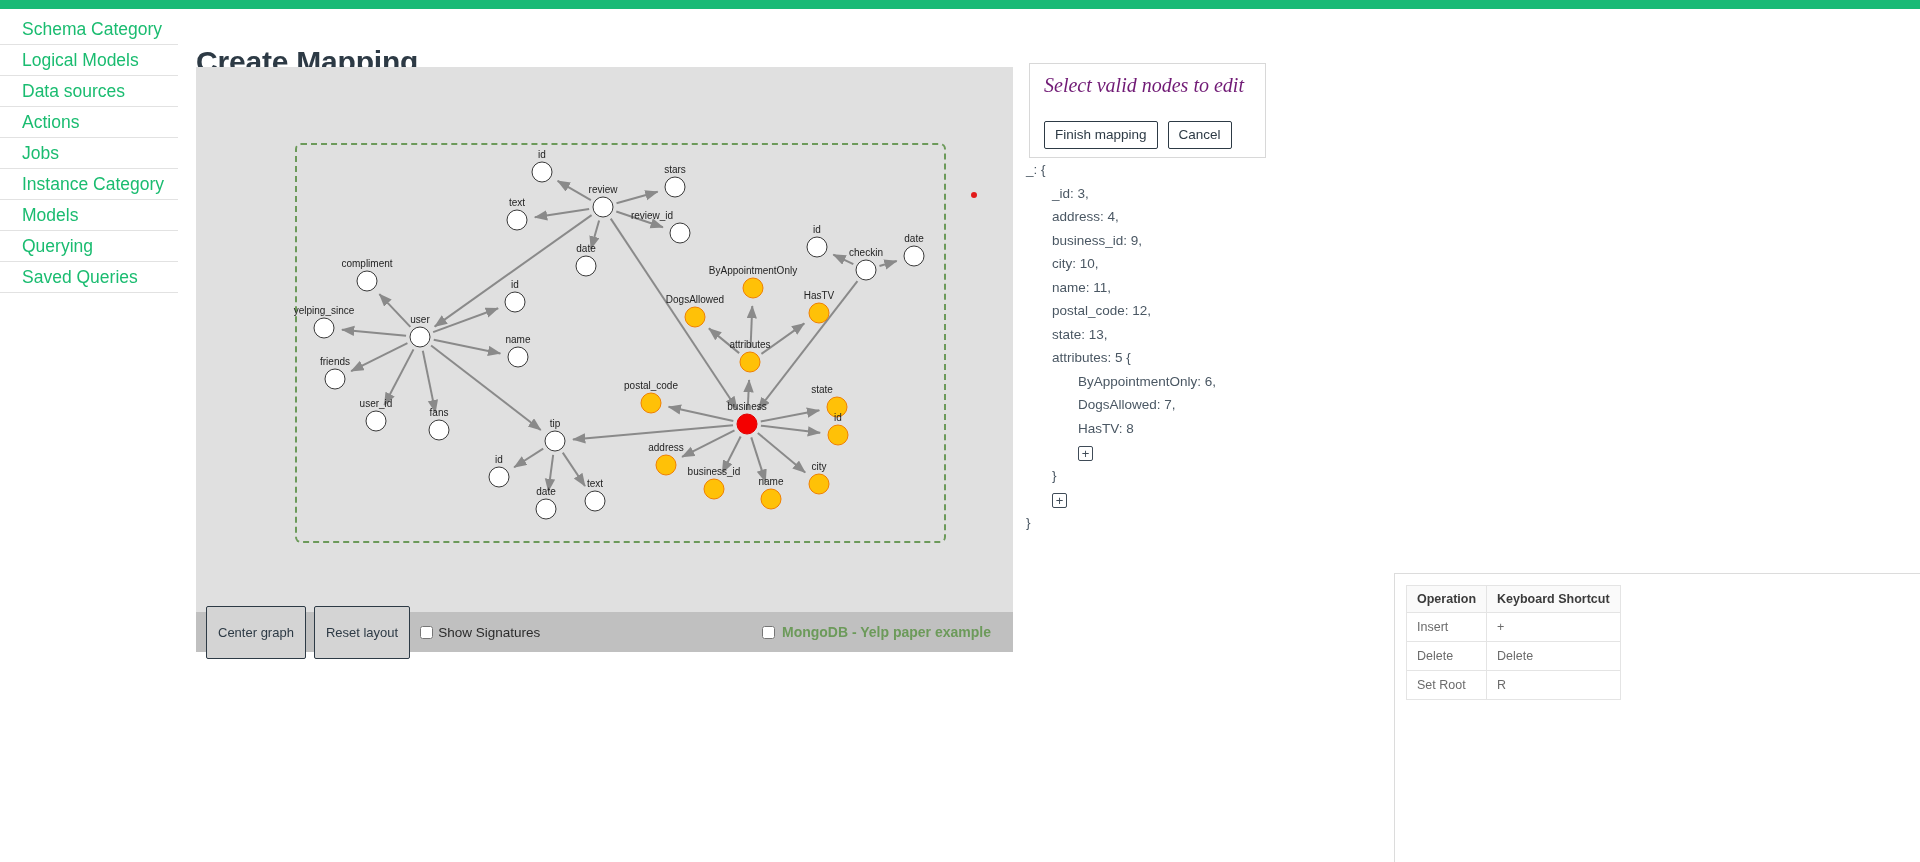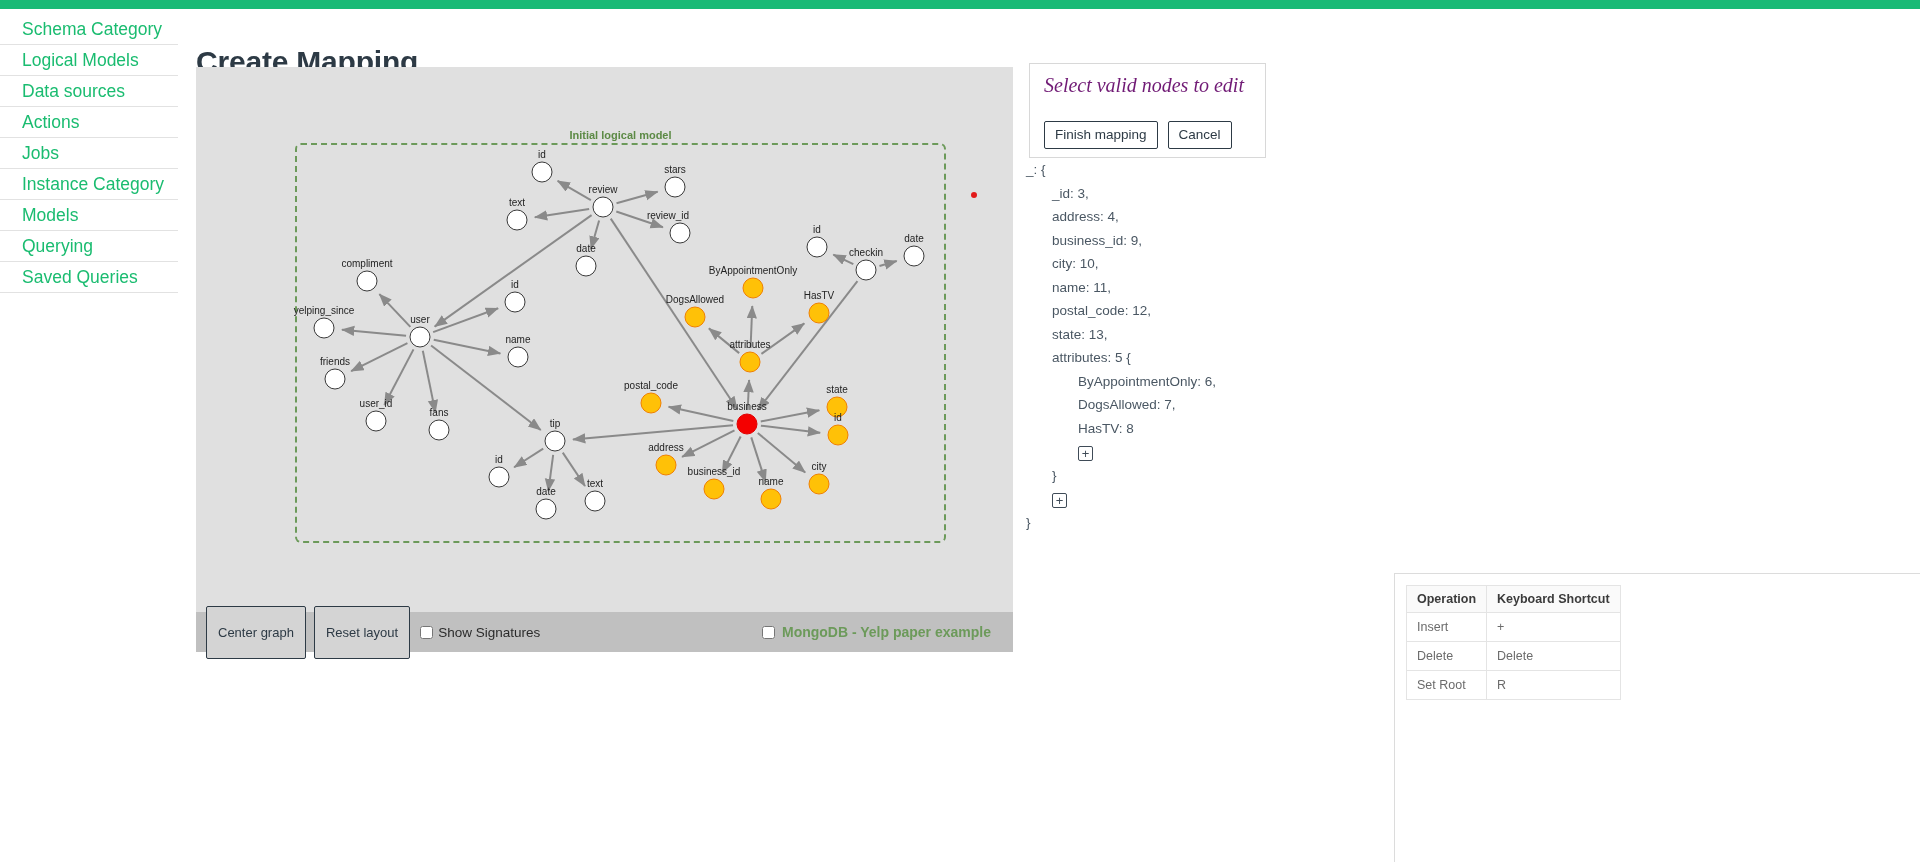--- a/index.html
+++ b/index.html
@@ -237,23 +237,20 @@
       <a class="side-item"><span>Models</span></a>
       <a class="side-item"><span>Querying</span></a>
       <a class="side-item"><span>Saved Queries</span></a>
     </nav>
 
   <h1 class="page-title">Create Mapping</h1>
 
   <section class="graph-panel">
     <div class="graph-canvas">
       <div class="model-box"></div>
-      <div class="model-box-label">
-        <span>Initial logical model</span>
-      </div>
       <svg class="edges" id="edges">
         <defs>
           <marker id="arw" markerWidth="7" markerHeight="7" refX="6.2" refY="2.6" orient="auto" markerUnits="strokeWidth">
             <path d="M0,0 L6.6,2.6 L0,5.2 z" fill="#8a8a8a"></path>
           </marker>
         </defs>
       <line x1="394.85686524017007" y1="133.03262759681888" x2="361.61260183406705" y2="113.95805023266144" stroke="#8a8a8a" stroke-width="2" marker-end="url(#arw)"></line>
           <line x1="420.48925073481917" y1="136.25298590699467" x2="461.65667762666106" y2="124.8175895481497" stroke="#8a8a8a" stroke-width="2" marker-end="url(#arw)"></line>
           <line x1="393.1572613111256" y1="142.09250701110892" x2="338.79780688569565" y2="150.30963384285997" stroke="#8a8a8a" stroke-width="2" marker-end="url(#arw)"></line>
           <line x1="420.26423934570454" y1="144.47883406478334" x2="466.94597798409416" y2="160.24149905956426" stroke="#8a8a8a" stroke-width="2" marker-end="url(#arw)"></line>
@@ -290,21 +287,21 @@
       <div id="nodes-layer">
           <div class="node" style="left: 346px; top: 105px;"></div>
           <div class="node-label" style="left: 346px; top: 93px;">id</div>
           <div class="node" style="left: 479px; top: 120px;"></div>
           <div class="node-label" style="left: 479px; top: 108px;">stars</div>
           <div class="node" style="left: 407px; top: 140px;"></div>
           <div class="node-label" style="left: 407px; top: 128px;">review</div>
           <div class="node" style="left: 321px; top: 153px;"></div>
           <div class="node-label" style="left: 321px; top: 141px;">text</div>
           <div class="node" style="left: 484px; top: 166px;"></div>
-          <div class="node-label" style="left: 472px; top: 154px;">review_id</div>
+          <div class="node-label" style="left: 456px; top: 154px;">review_id</div>
           <div class="node" style="left: 390px; top: 199px;"></div>
           <div class="node-label" style="left: 390px; top: 187px;">date</div>
           <div class="node" style="left: 621px; top: 180px;"></div>
           <div class="node-label" style="left: 621px; top: 168px;">id</div>
           <div class="node" style="left: 670px; top: 203px;"></div>
           <div class="node-label" style="left: 670px; top: 191px;">checkin</div>
           <div class="node" style="left: 718px; top: 189px;"></div>
           <div class="node-label" style="left: 718px; top: 177px;">date</div>
           <div class="node" style="left: 171px; top: 214px;"></div>
           <div class="node-label" style="left: 171px; top: 202px;">compliment</div>
@@ -322,21 +319,21 @@
           <div class="node-label" style="left: 224px; top: 258px;">user</div>
           <div class="node" style="left: 322px; top: 290px;"></div>
           <div class="node-label" style="left: 322px; top: 278px;">name</div>
           <div class="node orange" style="left: 554px; top: 295px;"></div>
           <div class="node-label" style="left: 554px; top: 283px;">attributes</div>
           <div class="node" style="left: 139px; top: 312px;"></div>
           <div class="node-label" style="left: 139px; top: 300px;">friends</div>
           <div class="node orange" style="left: 455px; top: 336px;"></div>
           <div class="node-label" style="left: 455px; top: 324px;">postal_code</div>
           <div class="node orange" style="left: 641px; top: 340px;"></div>
-          <div class="node-label" style="left: 641px; top: 328px;">state</div>
+          <div class="node-label" style="left: 626px; top: 328px;">state</div>
           <div class="node" style="left: 180px; top: 354px;"></div>
           <div class="node-label" style="left: 180px; top: 342px;">user_id</div>
           <div class="node" style="left: 243px; top: 363px;"></div>
           <div class="node-label" style="left: 243px; top: 351px;">fans</div>
           <div class="node" style="left: 359px; top: 374px;"></div>
           <div class="node-label" style="left: 359px; top: 362px;">tip</div>
           <div class="node root" style="left: 551px; top: 357px;"></div>
           <div class="node-label" style="left: 551px; top: 345px;">business</div>
           <div class="node orange" style="left: 642px; top: 368px;"></div>
           <div class="node-label" style="left: 642px; top: 356px;">id</div>

